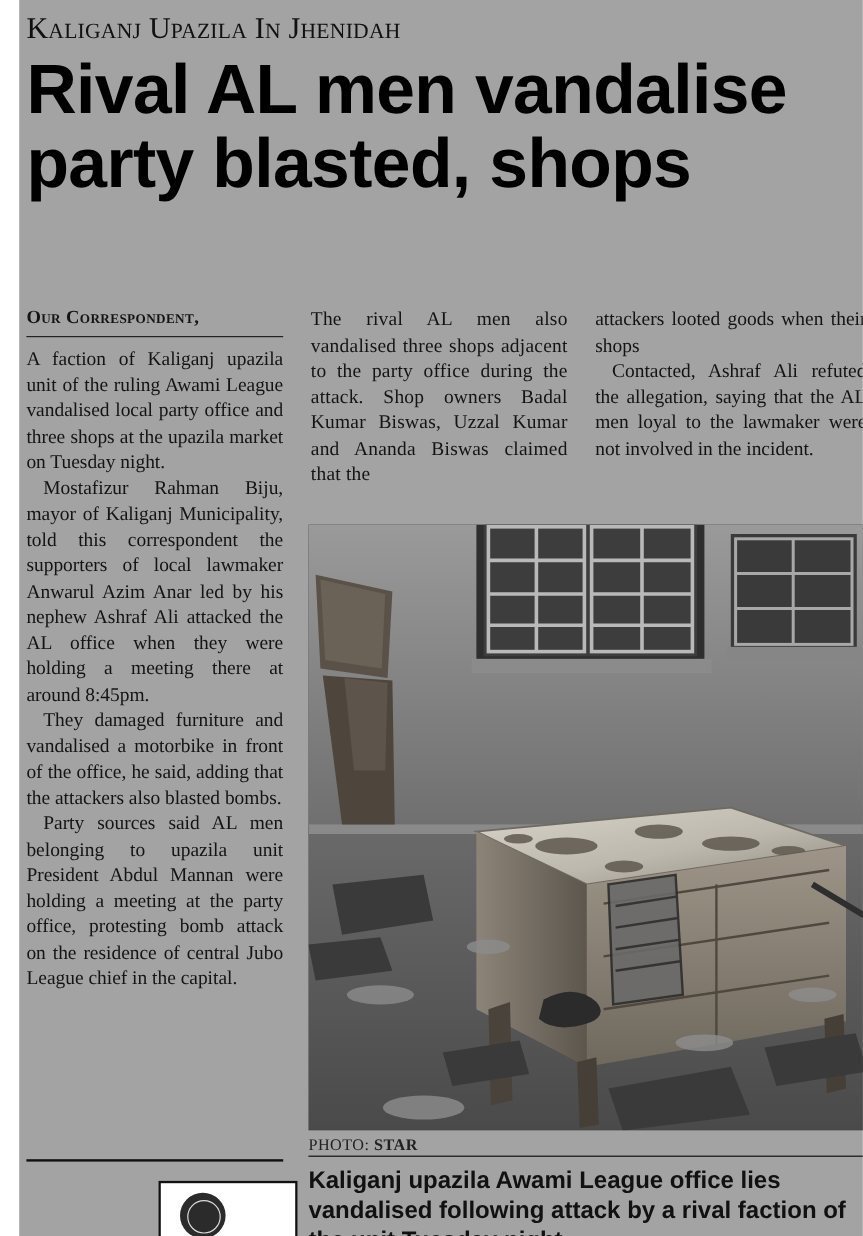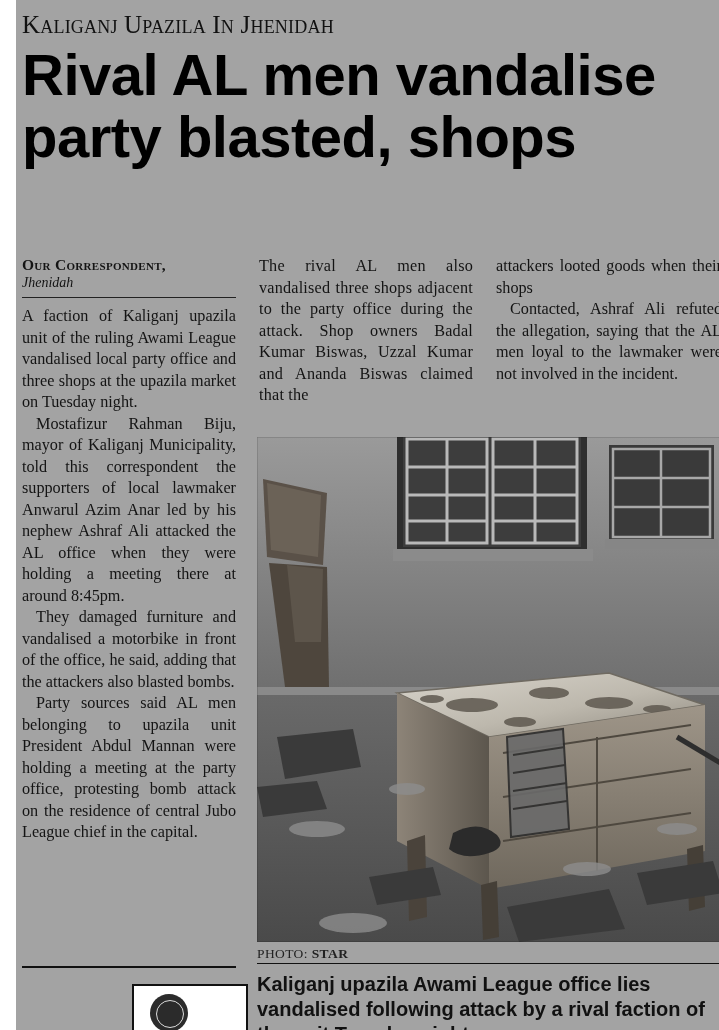--- a/index.html
+++ b/index.html
@@ -203,21 +203,20 @@
     <h1 class="headline">
       <span class="l1">Rival AL men vandalise</span>
       <span class="l2">party blasted, shops</span>
     </h1>
   </div>
 
   <div class="cols">
 
     <div class="col c1">
       <div class="byline">Our Correspondent,</div>
-      <div class="byline-loc">Jhenidah</div>
       <hr class="byline-rule">
       <p class="body">A faction of Kaliganj upazila unit of the ruling Awami League vandalised local party office and three shops at the upazila market on Tuesday night.</p>
       <p class="body">Mostafizur Rahman Biju, mayor of Kaliganj Municipality, told this correspondent the supporters of local lawmaker Anwarul Azim Anar led by his nephew Ashraf Ali attacked the AL office when they were holding a meeting there at around 8:45pm.</p>
       <p class="body">They damaged furniture and vandalised a motorbike in front of the office, he said, adding that the attackers also blasted bombs.</p>
       <p class="body">Party sources said AL men belonging to upazila unit President Abdul Mannan were holding a meeting at the party office, protesting bomb attack on the residence of central Jubo League chief in the capital.</p>
     </div>
 
     <div class="col c2">
       <p class="body tight">The rival AL men also vandalised three shops adjacent to the party office during the attack. Shop owners Badal Kumar Biswas, Uzzal Kumar and Ananda Biswas claimed that the</p>
     </div>

